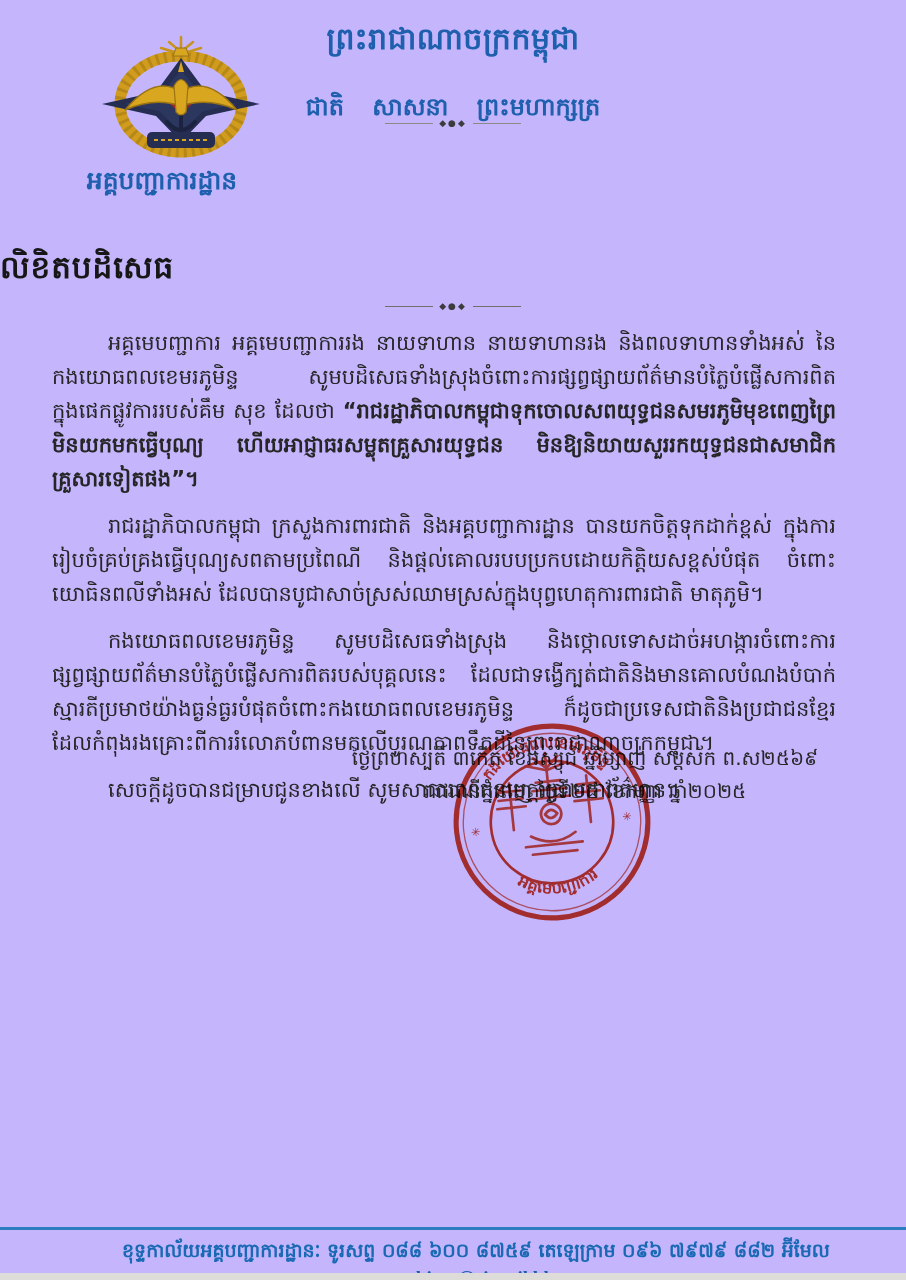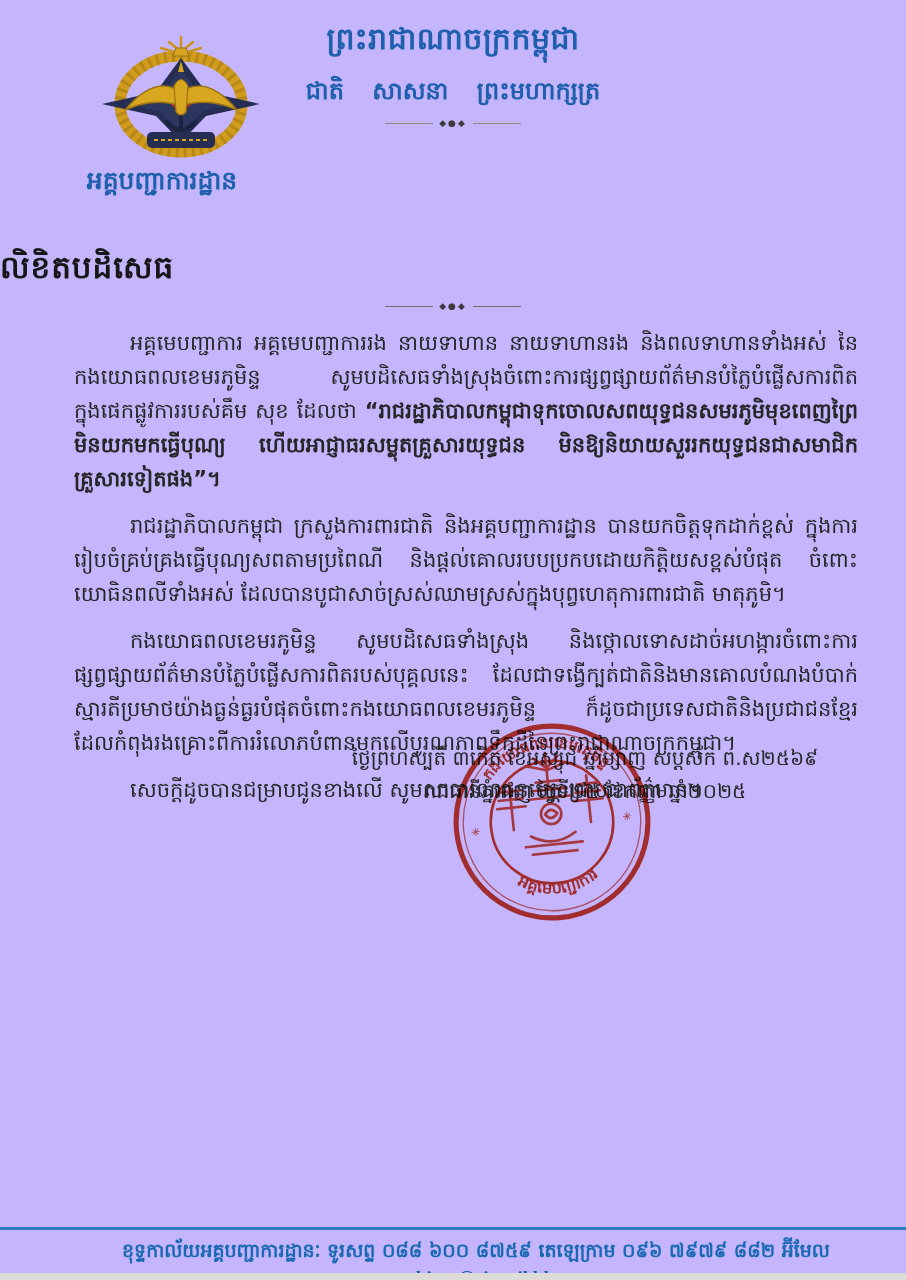--- a/index.html
+++ b/index.html
@@ -4,42 +4,42 @@
 <style>
   html,body{margin:0;padding:0;background:#e9e8e4;}
   .page{
     position:relative;width:906px;height:1280px;margin:0 auto;
     background:#c4b5fd;overflow:hidden;
     font-family:"DejaVu Sans",sans-serif;
   }
   
   .motto{position:absolute;top:20px;left:0;right:0;text-align:center;color:#1e5fae;}
   .motto-l1{font-size:30px;font-weight:bold;letter-spacing:.5px;}
-  .motto-l2{font-size:24px;font-weight:bold;margin-top:12px;word-spacing:20px;}
+  .motto-l2{font-size:24px;font-weight:bold;margin-top:28px;word-spacing:20px;}
   .orn-divider{
     display:flex;align-items:center;justify-content:center;gap:6px;
     color:#3c3c3c;font-size:9px;letter-spacing:2px;
   }
   .orn-divider .rule{height:1px;background:#8a8a86;width:48px;}
   .hdr-div{position:absolute;top:118px;left:50%;transform:translateX(-50%);width:220px;}
   .emblem{position:absolute;left:95px;top:34px;width:172px;height:132px;}
   .hq-label{
     position:absolute;left:52px;top:165px;width:220px;text-align:center;
     color:#1e5fae;font-weight:bold;font-size:25px;
   }
   
   .doc-title{
     position:absolute;top:248px;left:0;right:0;text-align:left;
     font-size:31px;font-weight:bold;color:#171717;letter-spacing:1px;
   }
   .title-div{position:absolute;top:301px;left:50%;transform:translateX(-50%);width:190px;}
   .title-div .rule{background:#6f6f6b;}
   
   .body-text{
-    position:absolute;left:74px;top:326px;width:784px;
+    position:absolute;left:52px;top:326px;width:784px;
     font-size:21px;line-height:34px;text-align:justify;color:#262626;
   }
   .body-text p{margin:0 0 13px 0;text-indent:56px;}
   .quote-bold{font-weight:bold;}
   .closing{margin-top:2px;}
   
   .dateline{
     position:absolute;left:320px;top:742px;width:530px;text-align:center;
     font-size:20px;line-height:33px;color:#262626;
   }

